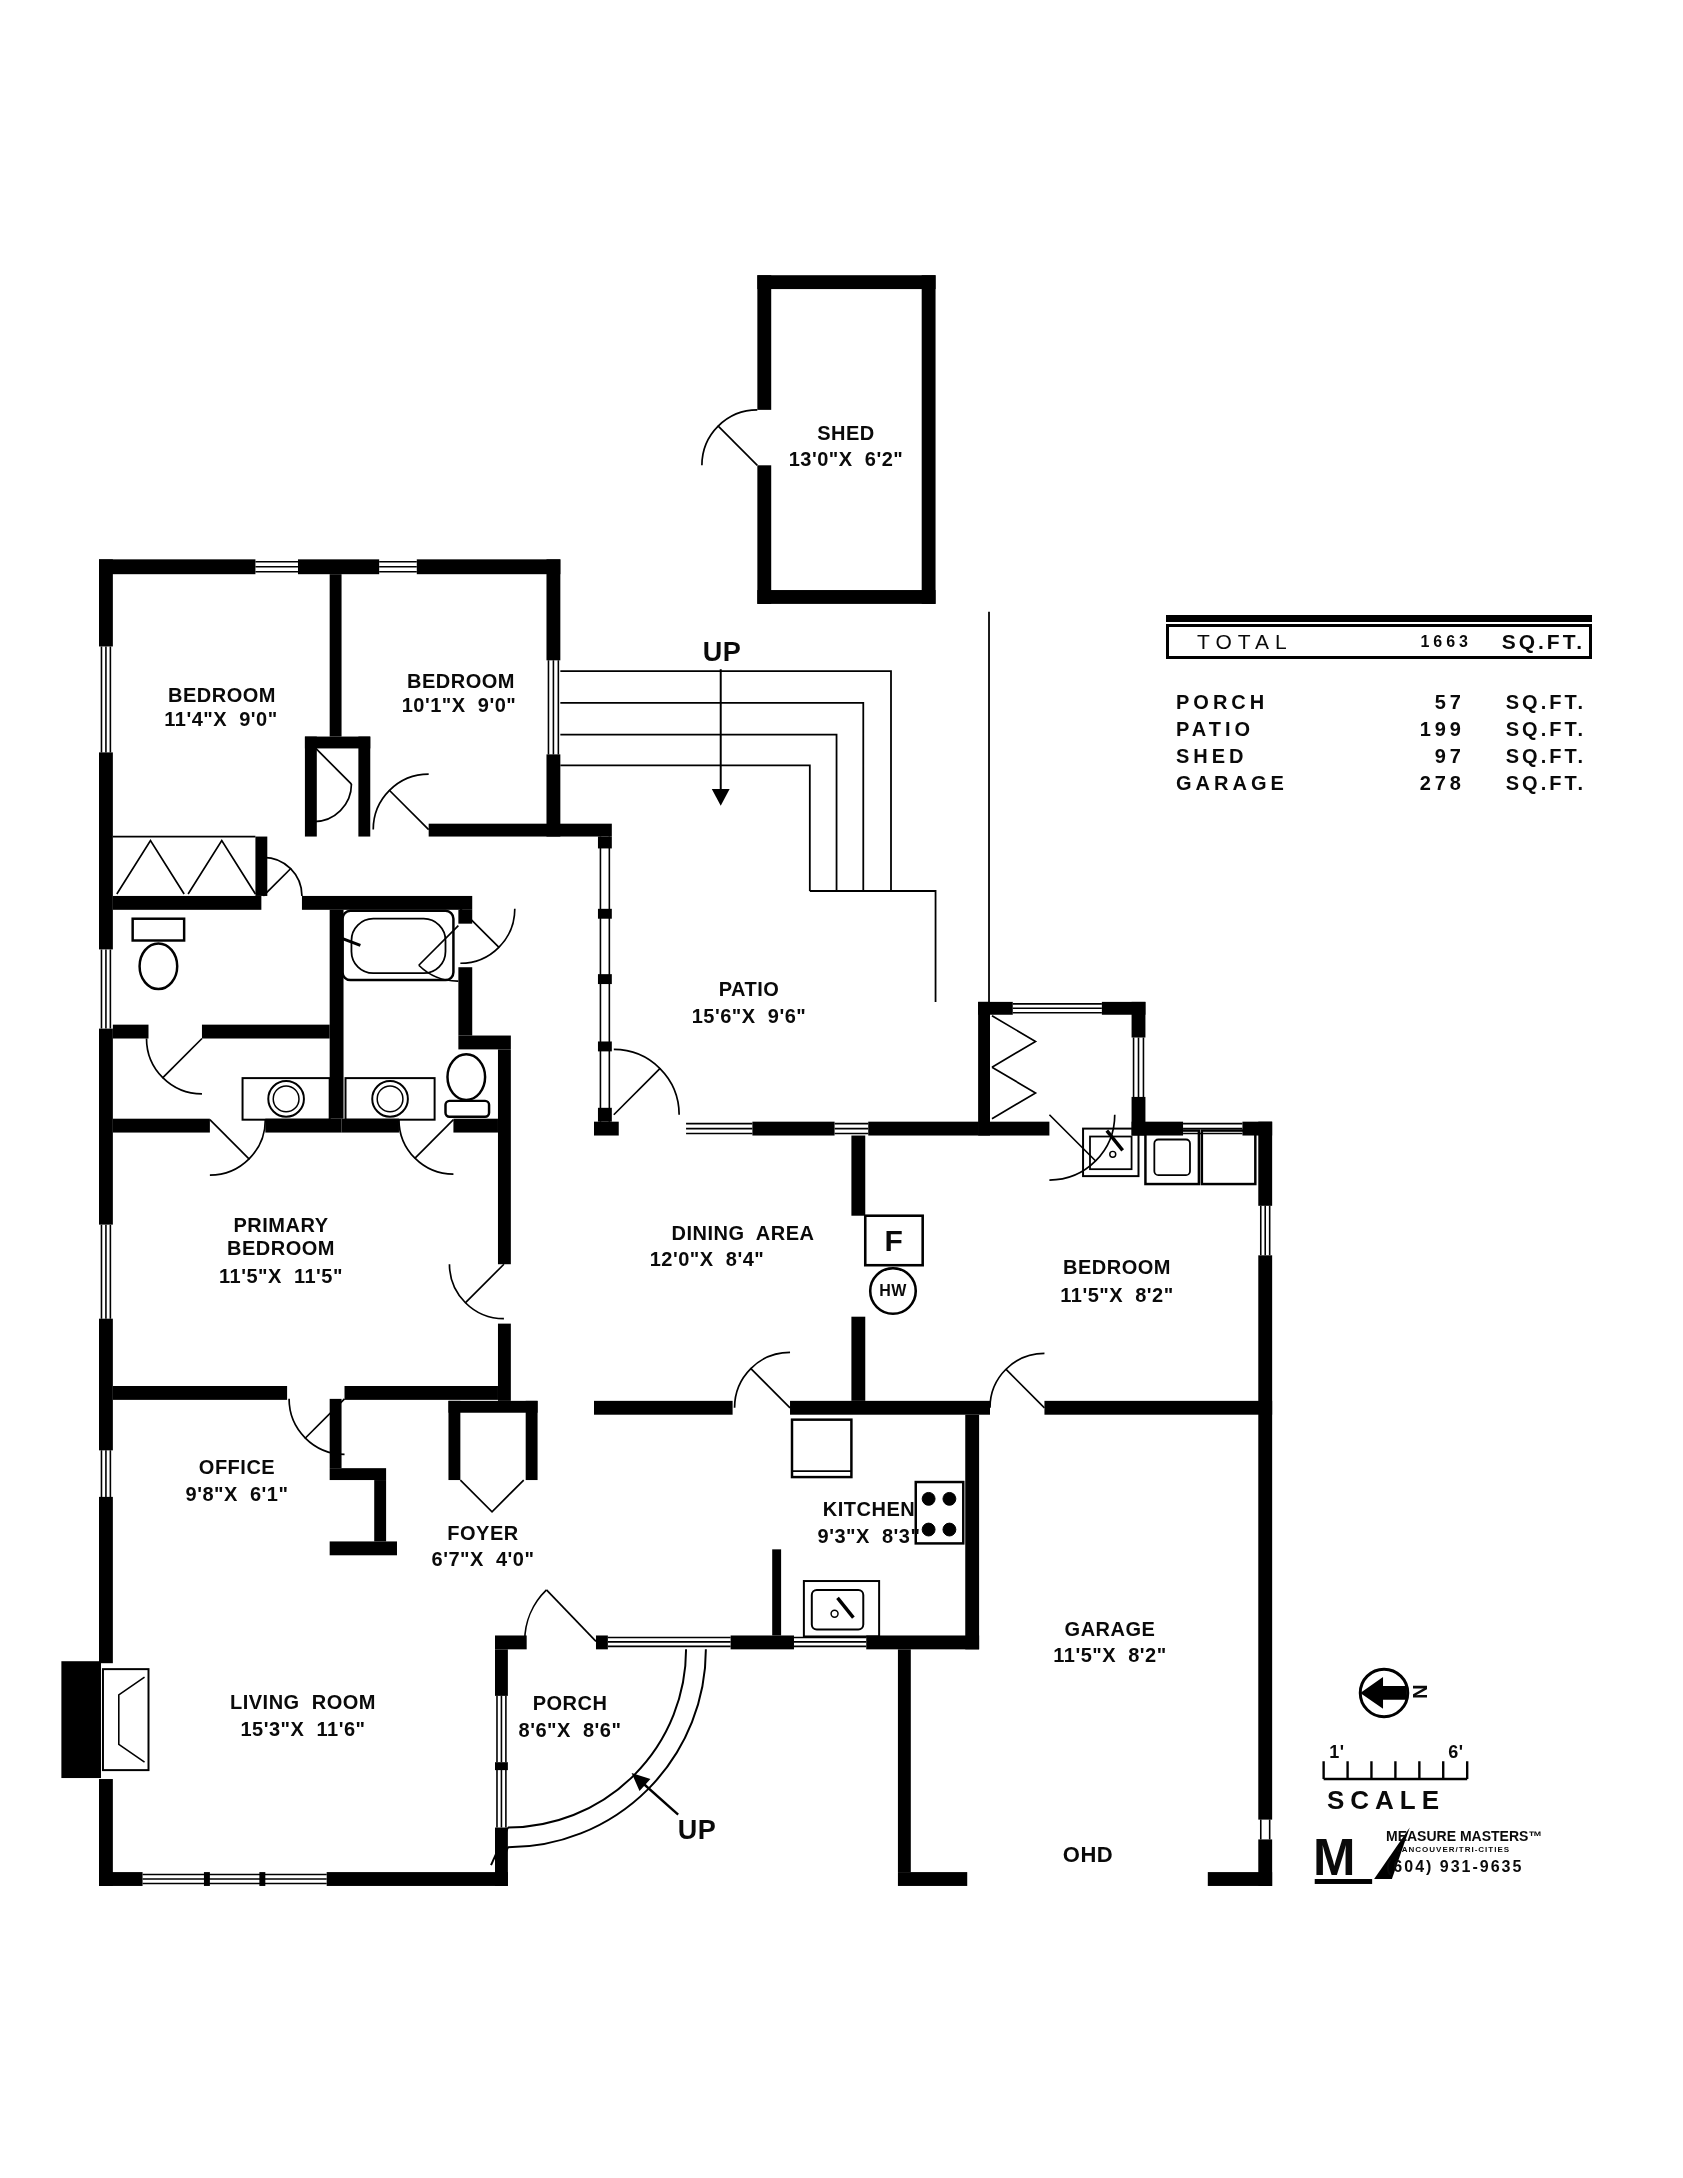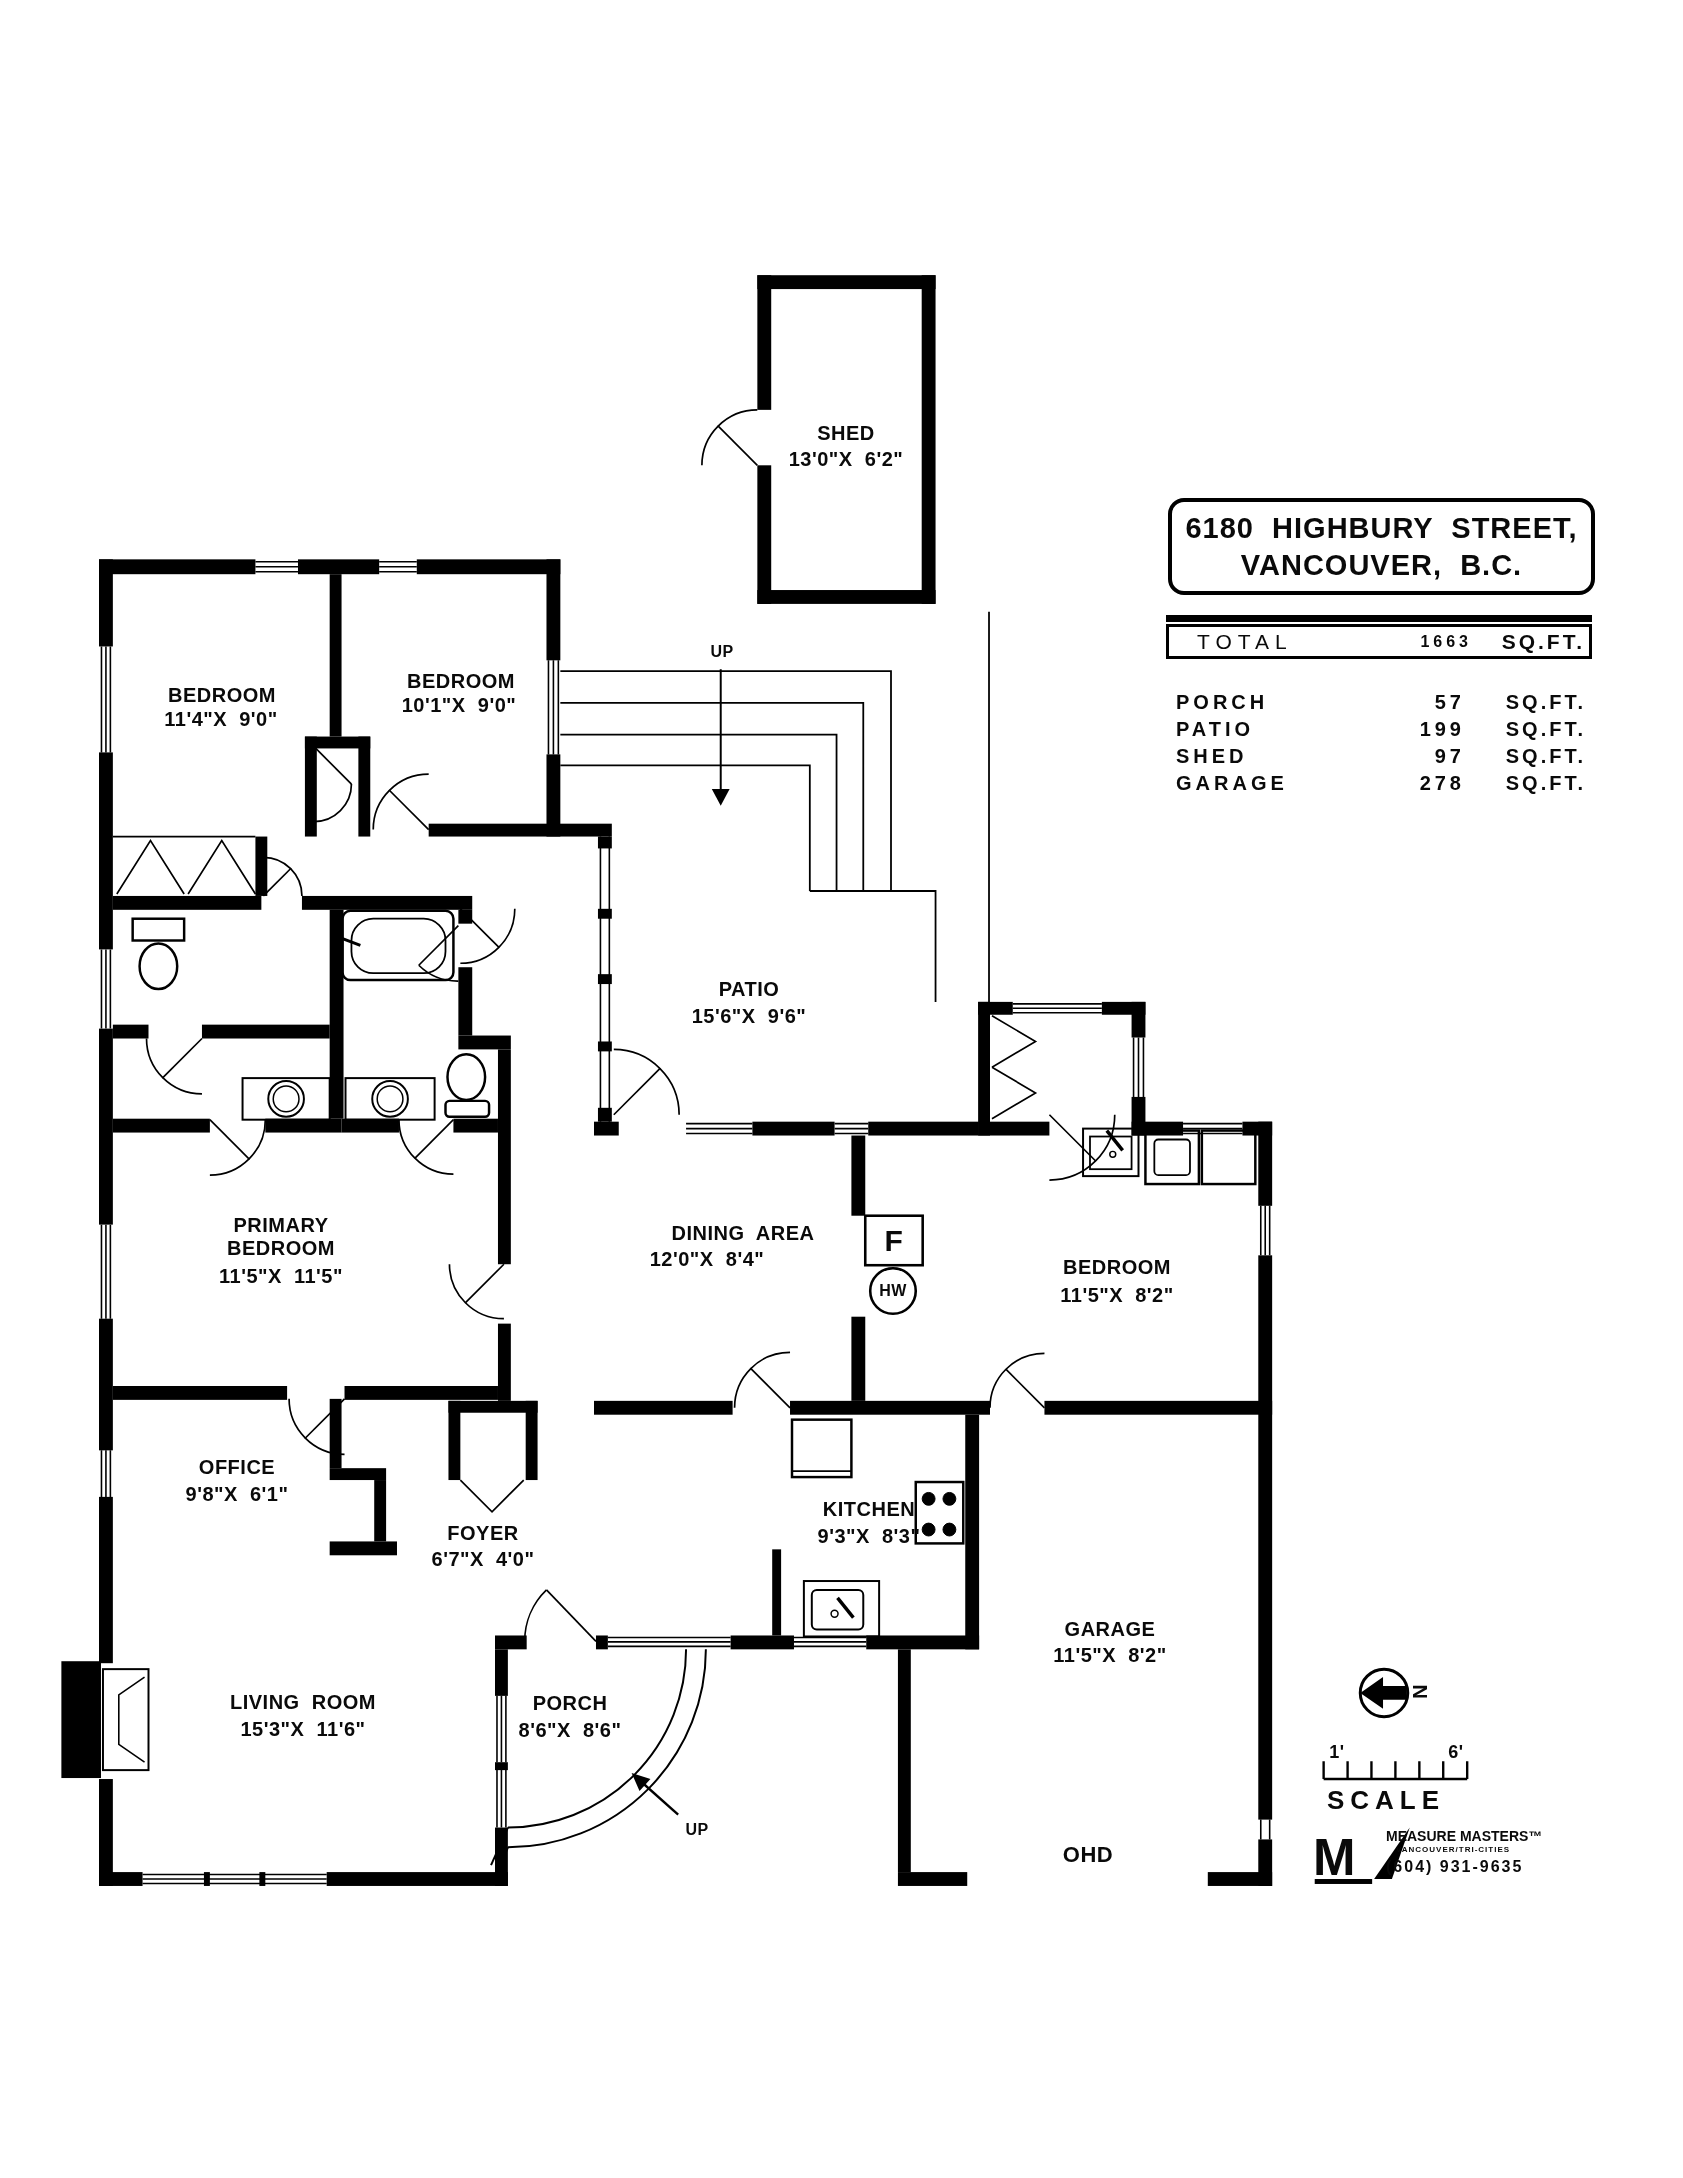--- a/index.html
+++ b/index.html
@@ -1,21 +1,21 @@
 <!DOCTYPE html>
 <html><head>
 <meta charset="utf-8">
 <style>
   html,body{margin:0;padding:0;background:#fff;}
   #plan{position:relative;width:1683px;height:2178px;background:#ffffff;
         font-family:"Liberation Sans",sans-serif;color:#0a0a0a;overflow:hidden;}
   #plan-svg{position:absolute;left:0;top:0;}
   .lbl{position:absolute;transform:translate(-50%,-50%);font-weight:bold;
        white-space:pre;letter-spacing:0.5px;color:#0a0a0a;line-height:1;}
-  .fs20{font-size:20px}.fs21{font-size:16px}.fs22{font-size:22px}
+  .fs20{font-size:20px}.fs21{font-size:27px}.fs22{font-size:22px}
   .fs16{font-size:16px}.fs18{font-size:18px}.fs26{font-size:26px}.fs30{font-size:30px}
   .rot90{transform:translate(-50%,-50%) rotate(90deg);}
   .title-box{position:absolute;left:1168px;top:498px;width:419px;height:89px;
        border:4px solid #000;border-radius:16px;display:flex;flex-direction:column;
        justify-content:center;align-items:center;gap:4px;}
   .title-box div{font-weight:bold;font-size:29px;letter-spacing:1px;white-space:pre;}
   .total-rule{position:absolute;left:1166px;top:615px;width:426px;height:7px;background:#000;}
   .total-bar{position:absolute;left:1166px;top:624px;width:420px;height:29px;
        border:3px solid #000;display:flex;align-items:center;}
   .total-bar .tname{position:absolute;left:28px;font-weight:normal;font-size:21px;letter-spacing:6px;}
@@ -326,24 +326,20 @@
   <div class="lbl fs20" style="left:1110px;top:1655px">11'5"X  8'2"</div>
   <div class="lbl fs21" style="left:697px;top:1830px">UP</div>
   <div class="lbl fs22" style="left:1088px;top:1855px">OHD</div>
   <div class="lbl fs30" style="left:894px;top:1241px">F</div>
   <div class="lbl fs16" style="left:893px;top:1291px">HW</div>
   <div class="lbl fs20 rot90" style="left:1420px;top:1692px">N</div>
   <div class="lbl fs18" style="left:1337px;top:1752px">1'</div>
   <div class="lbl fs18" style="left:1456px;top:1752px">6'</div>
   <div class="lbl fs26" style="left:1386px;top:1800px;letter-spacing:6px">SCALE</div>
 
-  <div class="title-box">
-    <div>6180  HIGHBURY  STREET,</div>
-    <div>VANCOUVER,  B.C.</div>
-  </div>
 
   <div class="total-rule"></div>
   <div class="total-bar">
     <span class="tname">TOTAL</span>
     <span class="tval">1663</span>
     <span class="tunit">SQ.FT.</span>
   </div>
 
   <div class="sumrows">
     <div class="sumrow">

